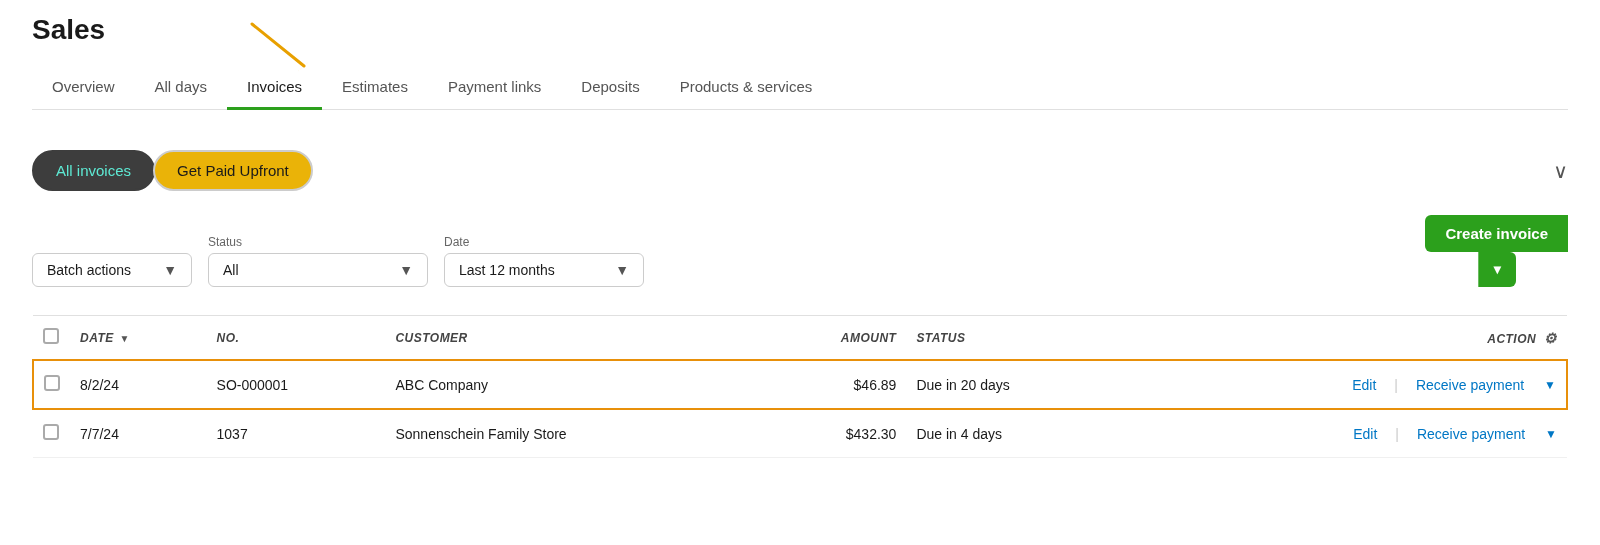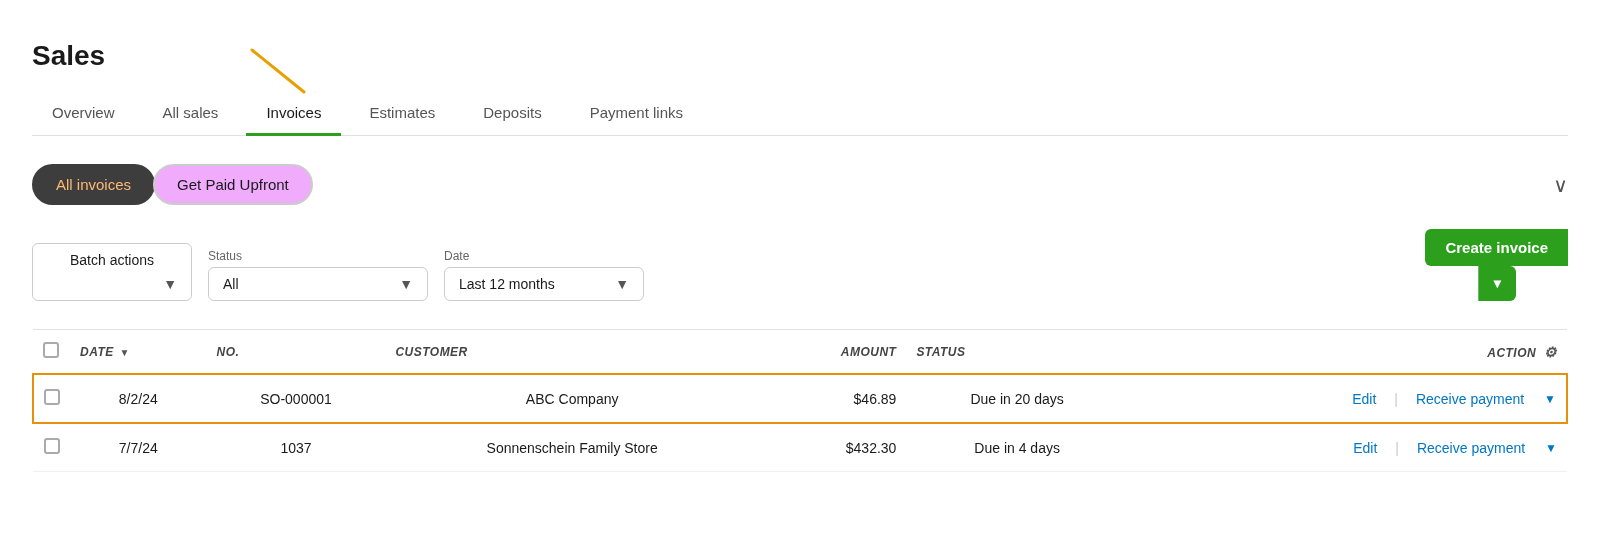--- a/index.html
+++ b/index.html
@@ -1,21 +1,21 @@
 <!DOCTYPE html>
 <html><head>
   <meta charset="utf-8">
   <style>
     * { box-sizing: border-box; margin: 0; padding: 0; }
     body { font-family: -apple-system, BlinkMacSystemFont, 'Segoe UI', Helvetica, Arial, sans-serif; background: #fff; color: #1a1a1a; font-size: 14px; }
-    .page { padding: 40px 32px; max-width: 1600px; }
+    .page { padding: 14px 32px; max-width: 1600px; }
     .page-title { font-size: 28px; font-weight: 700; margin-bottom: 20px; }
 
     
-    .nav-tabs { display: flex; gap: 8px; border-bottom: 1px solid #e0e0e0; margin-bottom: 28px; position: relative; }
+    .nav-tabs { display: flex; gap: 0; border-bottom: 1px solid #e0e0e0; margin-bottom: 40px; position: relative; }
     .nav-tab { padding: 12px 20px; font-size: 15px; color: #555; cursor: pointer; white-space: nowrap; text-decoration: none; border-bottom: 3px solid transparent; margin-bottom: -1px; }
     .nav-tab.active { color: #1a1a1a; border-bottom: 3px solid #2ca01c; font-weight: 500; }
 
     
     .arrow-annotation {
       position: absolute;
       top: -52px;
       left: 210px;
       width: 80px;
       height: 60px;
@@ -25,21 +25,21 @@
     
     .filter-row { display: flex; align-items: flex-end; gap: 16px; margin-bottom: 28px; }
     .filter-group { display: flex; flex-direction: column; gap: 4px; }
     .filter-label { font-size: 12px; color: #666; }
     .dropdown-btn {
       display: flex; align-items: center; gap: 8px;
       border: 1px solid #ccc; border-radius: 6px;
       padding: 8px 14px; background: #fff; cursor: pointer;
       font-size: 14px; color: #1a1a1a; min-width: 130px;
     }
-    .dropdown-btn.batch { min-width: 160px; flex-direction: column; }
+    .dropdown-btn.batch { min-width: 160px; }
     .dropdown-btn.status { min-width: 220px; }
     .dropdown-btn.date { min-width: 200px; }
     .dropdown-btn .chevron { margin-left: auto; color: #555; }
     .spacer { flex: 1; }
     .create-invoice-group { display: flex; align-items: center; flex-direction: column; }
     .create-invoice-btn {
       display: flex; align-items: center;
       background: #2ca01c; color: #fff; border: none;
       border-radius: 6px 0 0 6px; padding: 10px 20px;
       font-size: 15px; font-weight: 600; cursor: pointer;
@@ -50,39 +50,39 @@
     }
 
     
     .invoice-toggle { display: flex; align-items: center; margin-bottom: 24px; justify-content: space-between; }
     .toggle-buttons { display: flex; }
     .toggle-btn {
       padding: 10px 22px; font-size: 15px; font-weight: 500;
       border: 2px solid #ccc; background: #fff; cursor: pointer;
     }
     .toggle-btn.active {
-      background: #3d3d3d; color: #fdba74; border-color: #3d3d3d; border-radius: 30px;
+      background: #3d3d3d; color: #5eead4; border-color: #3d3d3d; border-radius: 30px;
     }
     .toggle-btn.inactive {
-      background: #f0abfc; color: #1a1a1a; border-color: #ccc; border-radius: 30px;
+      background: #eab308; color: #1a1a1a; border-color: #ccc; border-radius: 30px;
       margin-left: -2px;
     }
     .collapse-chevron { font-size: 20px; color: #555; cursor: pointer; }
 
     
     .table-wrapper { width: 100%; }
     table { width: 100%; border-collapse: collapse; }
     thead tr { border-top: 1px solid #e0e0e0; border-bottom: 1px solid #e0e0e0; }
     th {
       text-align: left; padding: 12px 10px;
       font-size: 12px; font-weight: 700; color: #444;
       text-transform: uppercase; letter-spacing: 0.04em; font-style: italic;
     }
     th.right { text-align: right; }
-    td { padding: 14px 10px; font-size: 14px; color: #1a1a1a; border-bottom: 1px solid #f0f0f0; vertical-align: middle; text-align: center; }
+    td { padding: 14px 10px; font-size: 14px; color: #1a1a1a; border-bottom: 1px solid #f0f0f0; vertical-align: middle; }
     td.right { text-align: right; }
     .checkbox-cell { width: 36px; }
     .checkbox { width: 16px; height: 16px; border: 2px solid #aaa; border-radius: 3px; display: inline-block; cursor: pointer; }
     .action-cell { text-align: right; }
     .action-links { display: flex; align-items: center; justify-content: flex-end; gap: 14px; }
     .action-link { color: #0077c5; font-size: 14px; cursor: pointer; text-decoration: none; }
     .action-sep { color: #ccc; margin: 0 4px; }
     .action-dropdown { color: #0077c5; cursor: pointer; margin-left: 6px; font-size: 12px; }
 
     tr.row-highlight td:first-child { border-top: 2px solid #e8900a; border-bottom: 2px solid #e8900a; border-left: 2px solid #e8900a; border-radius: 6px 0 0 6px; }
@@ -100,25 +100,26 @@
   <h1 class="page-title">Sales</h1>
 
   <nav class="nav-tabs" style="position:relative;">
 
     <svg class="arrow-annotation" viewBox="0 0 80 60" xmlns="http://www.w3.org/2000/svg">
       <line x1="10" y1="10" x2="62" y2="52" stroke="#e8a000" stroke-width="3" stroke-linecap="round"></line>
       <polygon points="55,58 70,45 62,52" fill="#e8a000"></polygon>
     </svg>
 
     <a class="nav-tab">Overview</a>
-    <a class="nav-tab">All sales</a>
+    <a class="nav-tab">All days</a>
     <a class="nav-tab active">Invoices</a>
     <a class="nav-tab">Estimates</a>
+    <a class="nav-tab">Payment links</a>
     <a class="nav-tab">Deposits</a>
-    <a class="nav-tab">Payment links</a>
+    <a class="nav-tab">Products &amp; services</a>
   </nav>
 
   <div class="invoice-toggle">
     <div class="toggle-buttons">
       <button class="toggle-btn active">All invoices</button>
       <button class="toggle-btn inactive">Get Paid Upfront</button>
     </div>
     <span class="collapse-chevron">∨</span>
   </div>
 

